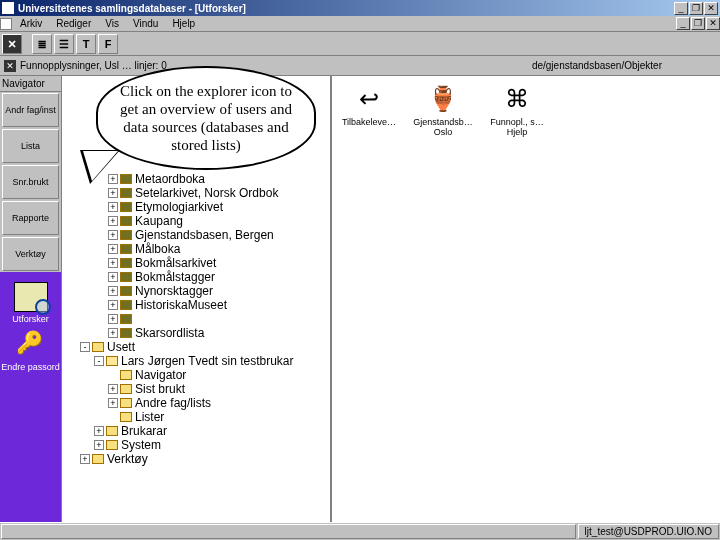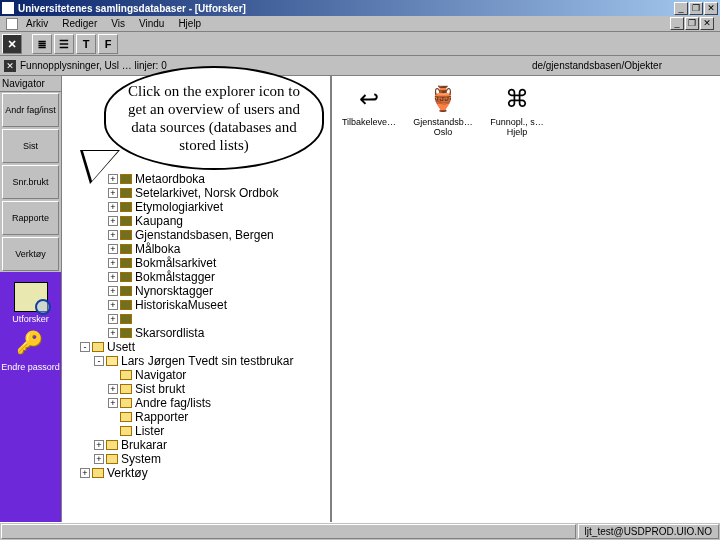--- a/index.html
+++ b/index.html
@@ -4,21 +4,21 @@
 <style>
   * { box-sizing: border-box; margin: 0; padding: 0; font-family: Tahoma, Arial, sans-serif; }
   body { width: 720px; height: 540px; background: #fff; font-size: 10px; overflow: hidden; }
 
   .titlebar { height: 16px; background: linear-gradient(to right,#0a246a,#a6caf0); color:#fff; display:flex; align-items:center; padding:0 2px; }
   .titlebar .icon-box { width:12px; height:12px; background:#fff; margin-right:4px; }
   .titlebar-text { font-size:10px; font-weight:bold; flex:1; }
   .titlebar-btns { display:flex; gap:1px; }
   .tbtn { width:14px; height:13px; background:#c0c0c0; border:1px solid #fff; border-right-color:#404040; border-bottom-color:#404040; font-size:9px; line-height:10px; text-align:center; color:#000; }
 
-  .menubar { height:16px; background:#c0c0c0; display:flex; align-items:center; padding:1px 6px; gap:2px; border-bottom:1px solid #808080;}
+  .menubar { height:16px; background:#c0c0c0; display:flex; align-items:center; padding:1px 0; gap:2px; border-bottom:1px solid #808080;}
   .menubar .micon { width:12px; height:12px; background:#fff; border:1px solid #808080; }
   .menu-item { font-size:10px; padding:0 6px; cursor:default; }
   .menu-spacer { flex:1; }
 
   .toolbar { height:24px; background:#c0c0c0; display:flex; align-items:center; padding:2px; gap:2px; border-bottom:1px solid #808080; }
   .tool { width:20px; height:20px; background:#c0c0c0; border:1px solid #fff; border-right-color:#808080; border-bottom-color:#808080; font-size:11px; text-align:center; line-height:18px; font-weight:bold; }
   .tool.close { color:#fff; background:#333; }
 
   .subbar { height:20px; background:#c0c0c0; display:flex; align-items:center; padding:2px 4px; gap:4px; border-bottom:1px solid #808080;}
   .sub-close { width:12px; height:12px; background:#333; color:#fff; font-size:9px; text-align:center; line-height:12px; }
@@ -44,21 +44,21 @@
   .fld.dk { background:#707020; }
   .fld.op { background:#ffe898; }
   .tlabel { font-size:12px; }
   .ind { display:inline-block; }
 
   .iconview { flex:1; background:#fff; padding:8px 4px; display:flex; gap:8px; align-items:flex-start;}
   .desk-item { width:66px; text-align:center; }
   .desk-icon { width:36px; height:30px; margin:0 auto 3px; font-size:24px; line-height:30px;}
   .desk-item .cap { font-size:9px; line-height:10px; }
 
-  .callout { position:absolute; left:104px; top:66px; width:220px; background:#fff; border:2px solid #000; border-radius:50%/45%; padding:14px 18px; text-align:center; font-family:"Times New Roman",serif; font-size:15px; line-height:18px; z-index:20;}
+  .callout { position:absolute; left:96px; top:66px; width:220px; background:#fff; border:2px solid #000; border-radius:50%/45%; padding:14px 18px; text-align:center; font-family:"Times New Roman",serif; font-size:15px; line-height:18px; z-index:20;}
   .callout-tail { position:absolute; left:80px; top:150px; width:0; height:0; border-left:10px solid transparent; border-right:30px solid transparent; border-top:34px solid #000; z-index:19;}
   .callout-tail::after{content:"";position:absolute;left:-7px;top:-33px;border-left:9px solid transparent;border-right:26px solid transparent;border-top:30px solid #fff;}
 
   .statusbar { height:18px; background:#c0c0c0; border-top:1px solid #fff; display:flex; align-items:center; font-size:10px; }
   .status-cell { padding:1px 6px; border:1px solid #808080; border-top-color:#fff; border-left-color:#fff; margin:1px; height:15px; display:flex; align-items:center;}
   .status-cell.grow { flex:1; }
 </style>
 </head>
 <body>
 
@@ -101,21 +101,21 @@
   <div class="sub-text">Funnopplysninger, Usl …  linjer: 0</div>
   <div class="path-text">de/gjenstandsbasen/Objekter</div>
   <div style="width:50px"></div>
 </div>
 
 <div class="main">
 
   <div class="navpanel">
     <div class="nav-head">Navigator</div>
     <div class="navbtn">Andr fag/inst</div>
-    <div class="navbtn">Sist</div>
+    <div class="navbtn">Lista</div>
     <div class="navbtn">Snr.brukt</div>
     <div class="navbtn">Rapporte</div>
     <div class="navbtn">Verktøy</div>
     <div class="navblue">
       <div class="bigicon">
           <div class="mag"></div>
         </div>
       <div class="iconlabel">Utforsker</div>
       <div class="bigicon key">🔑</div>
       <div class="iconlabel">Endre passord</div>
@@ -223,26 +223,20 @@
         <div class="tree-row">
           <span class="ind" style="width: 42px;"></span>
           <span class="exp">+</span>
           <span class="fld fl"></span>
           <span class="tlabel">Andre fag/lists</span>
         </div>
         <div class="tree-row">
           <span class="ind" style="width: 42px;"></span>
           <span style="display: inline-block; width: 12px;"></span>
           <span class="fld fl"></span>
-          <span class="tlabel">Rapporter</span>
-        </div>
-        <div class="tree-row">
-          <span class="ind" style="width: 42px;"></span>
-          <span style="display: inline-block; width: 12px;"></span>
-          <span class="fld fl"></span>
           <span class="tlabel">Lister</span>
         </div>
         <div class="tree-row">
           <span class="ind" style="width: 28px;"></span>
           <span class="exp">+</span>
           <span class="fld fl"></span>
           <span class="tlabel">Brukarar</span>
         </div>
         <div class="tree-row">
           <span class="ind" style="width: 28px;"></span>

